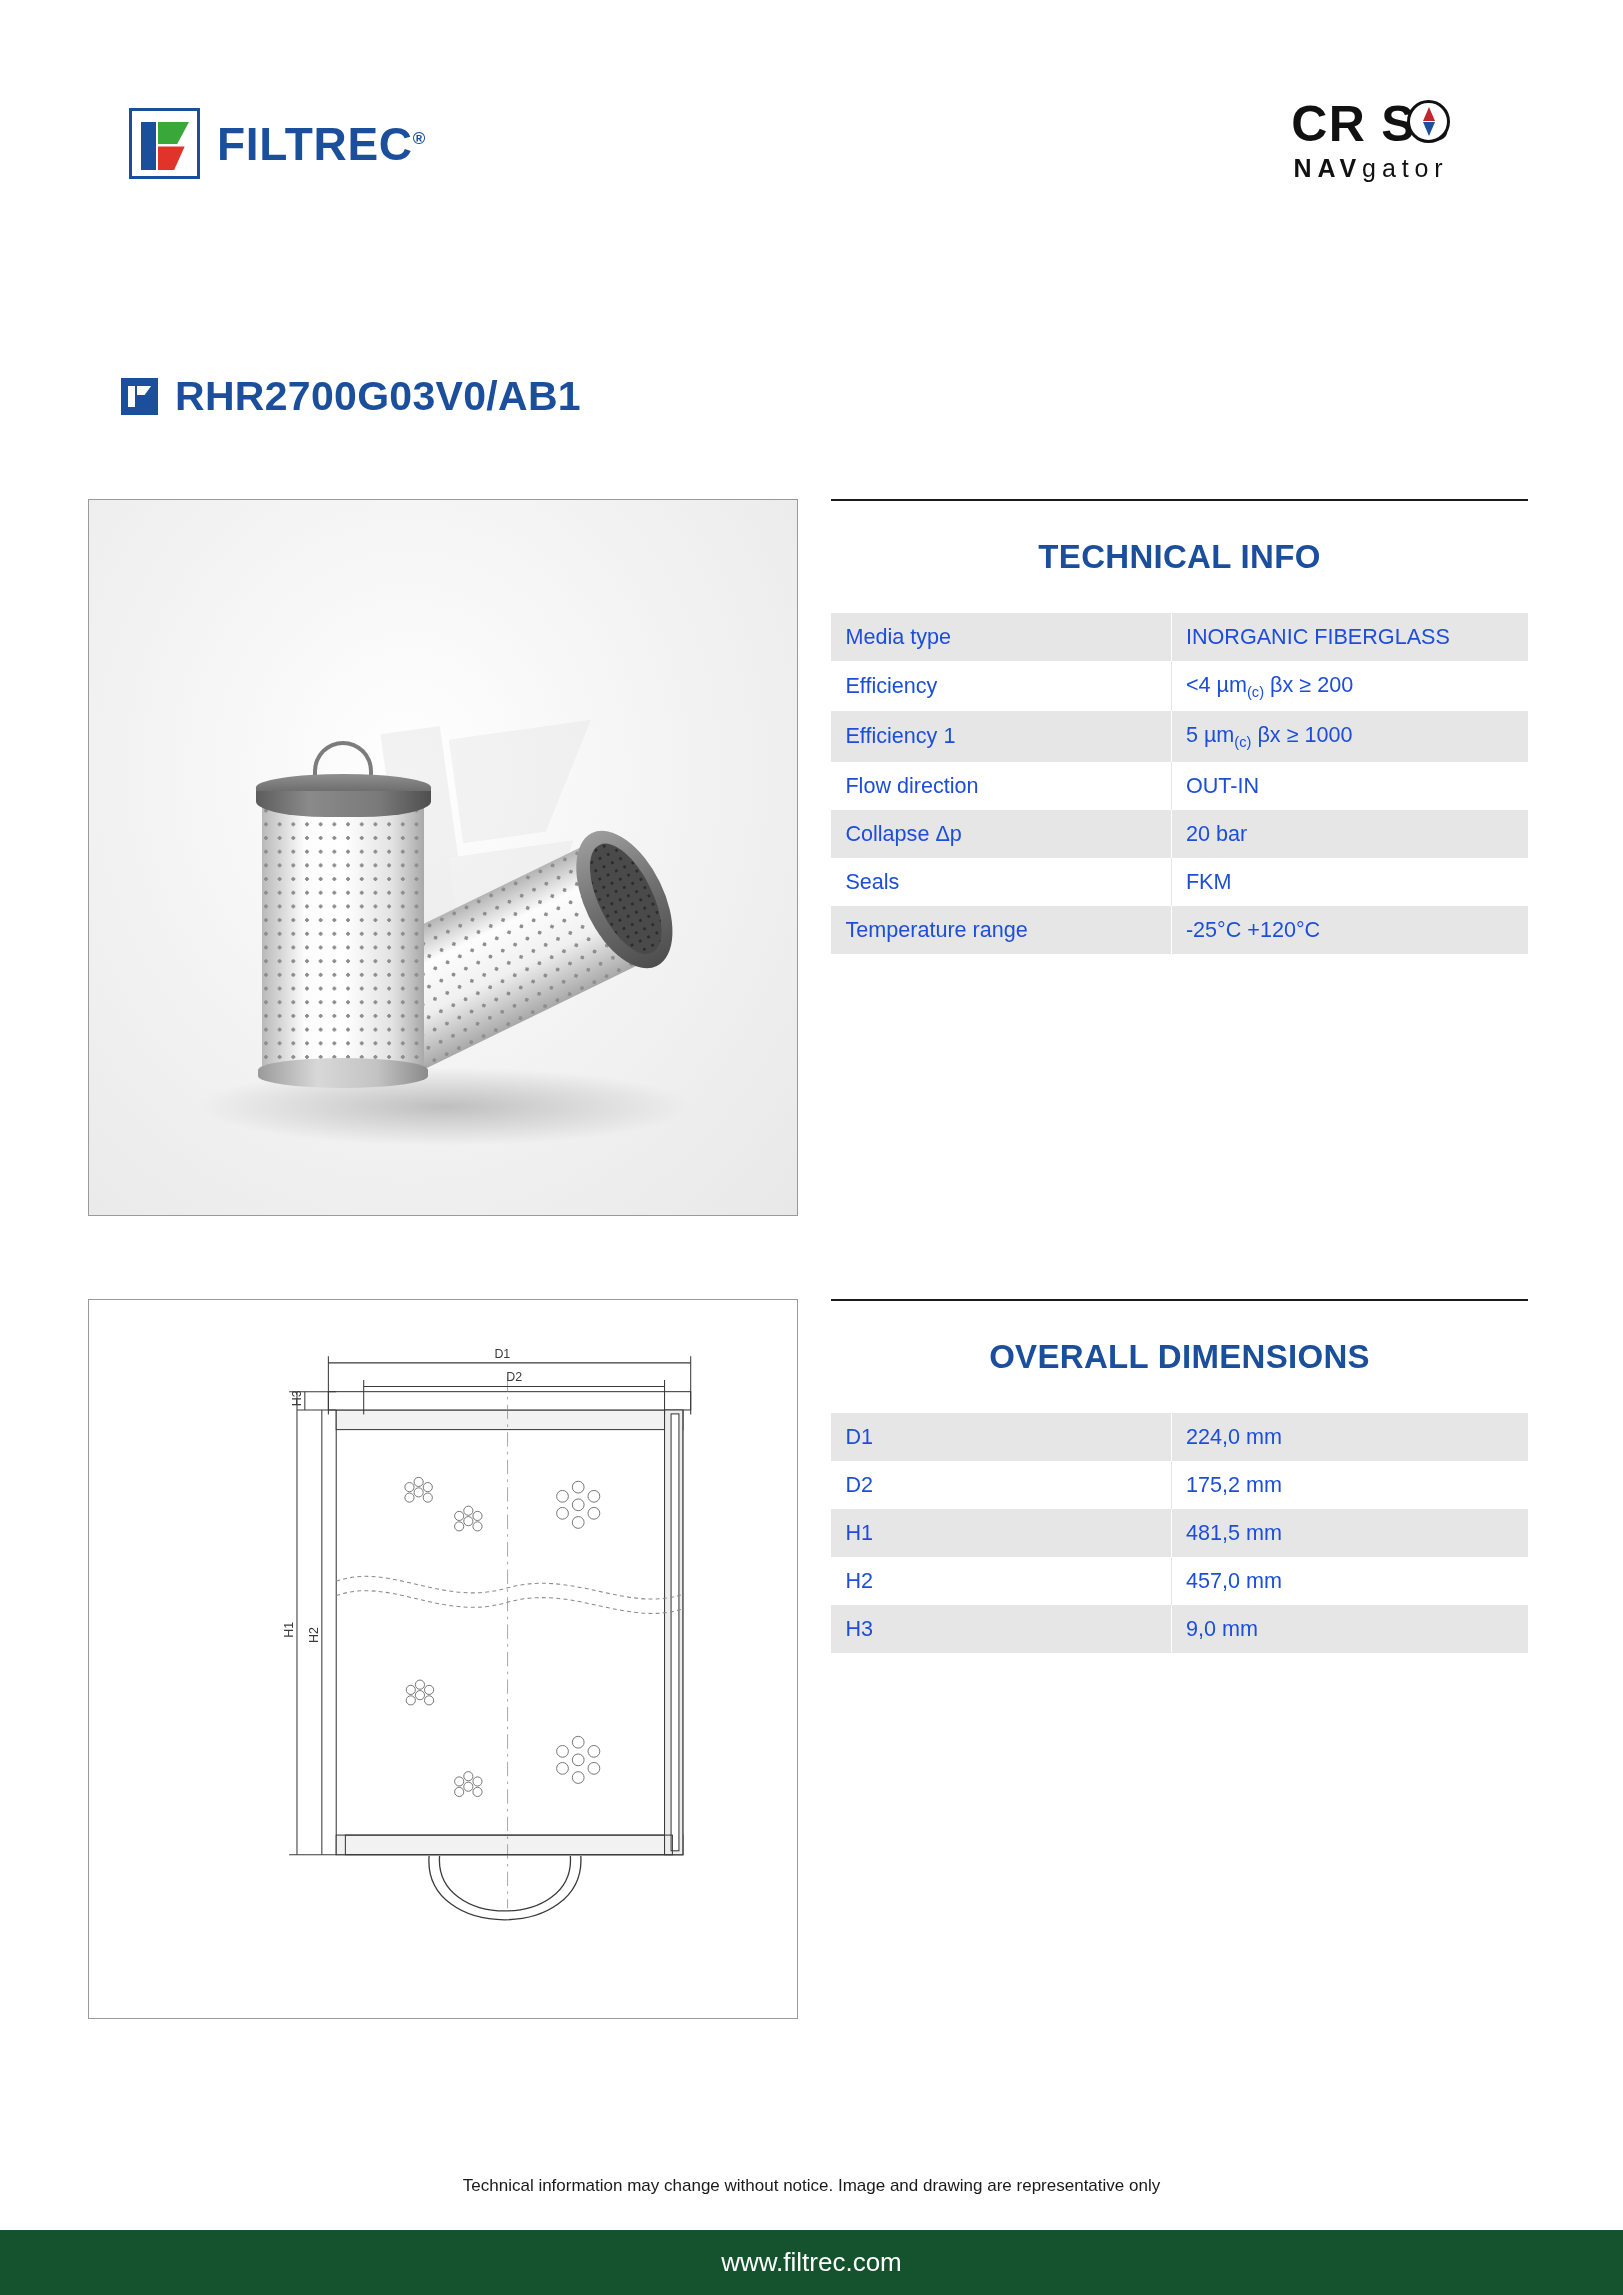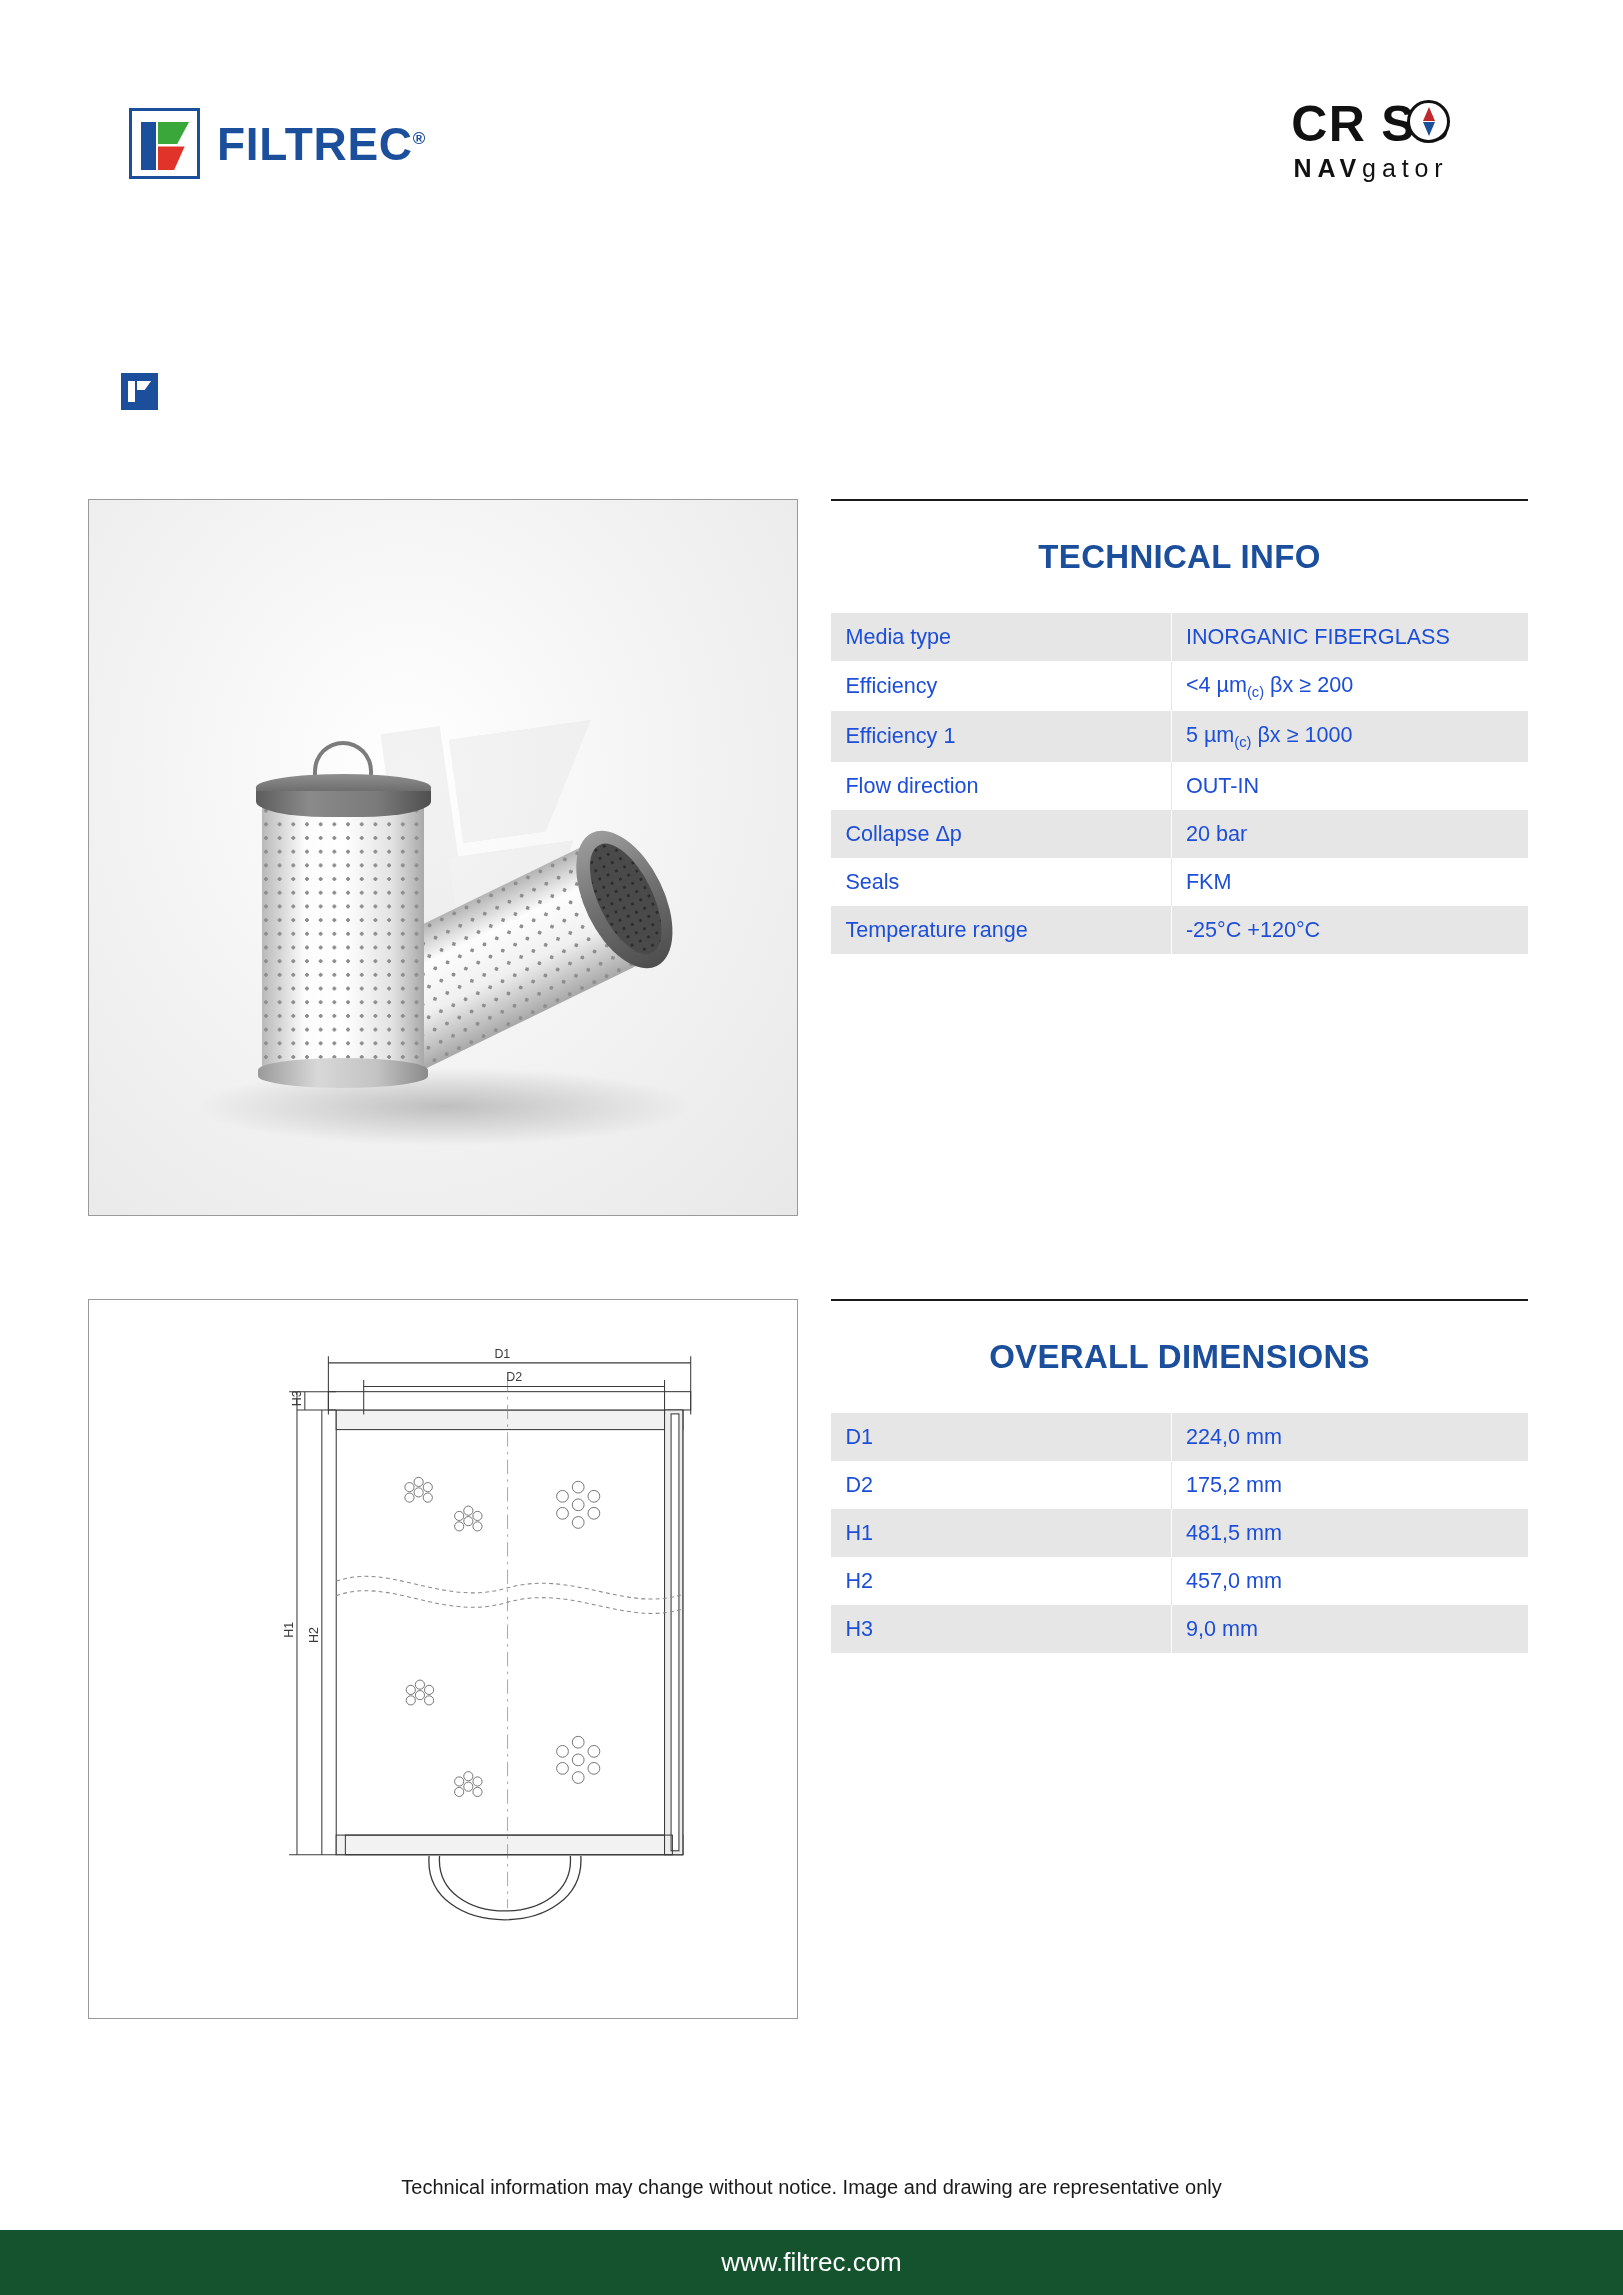--- a/index.html
+++ b/index.html
@@ -343,21 +343,21 @@
   table.spec tr:nth-child(even) td.k { border-right: 1.3px solid #e6e6e6; }
   sub { font-size: 0.68em; }
 
   
   .disclaimer {
     position: absolute;
     left: 0;
     top: 2176px;
     width: 1623px;
     text-align: center;
-    font-size: 20px;
+    font-size: 17px;
     color: #1a1a1a;
   }
   .footer-bar {
     position: absolute;
     left: 0;
     top: 2230px;
     width: 1623px;
     height: 65px;
     background: #14532d;
     display: flex;
@@ -388,20 +388,21 @@
     <div class="cross-word">
       <span>CR SS</span>
       <span class="compass"></span>
     </div>
     <div class="nav-word"><b>NAV</b><span>gator</span></div>
   </div>
 </div>
 
 <div class="title-row">
   <div class="title-icon"></div>
+  <div class="page-title">RHR2700G03V0/AB1</div>
 </div>
 
 <div class="photo-panel">
   <div class="photo-inner"></div>
 </div>
 <div class="wm" style="left:357px; top:703px;">
   <div class="wm-bar"></div>
   <div class="wm-wing1"></div>
   <div class="wm-wing2"></div>
 </div>

